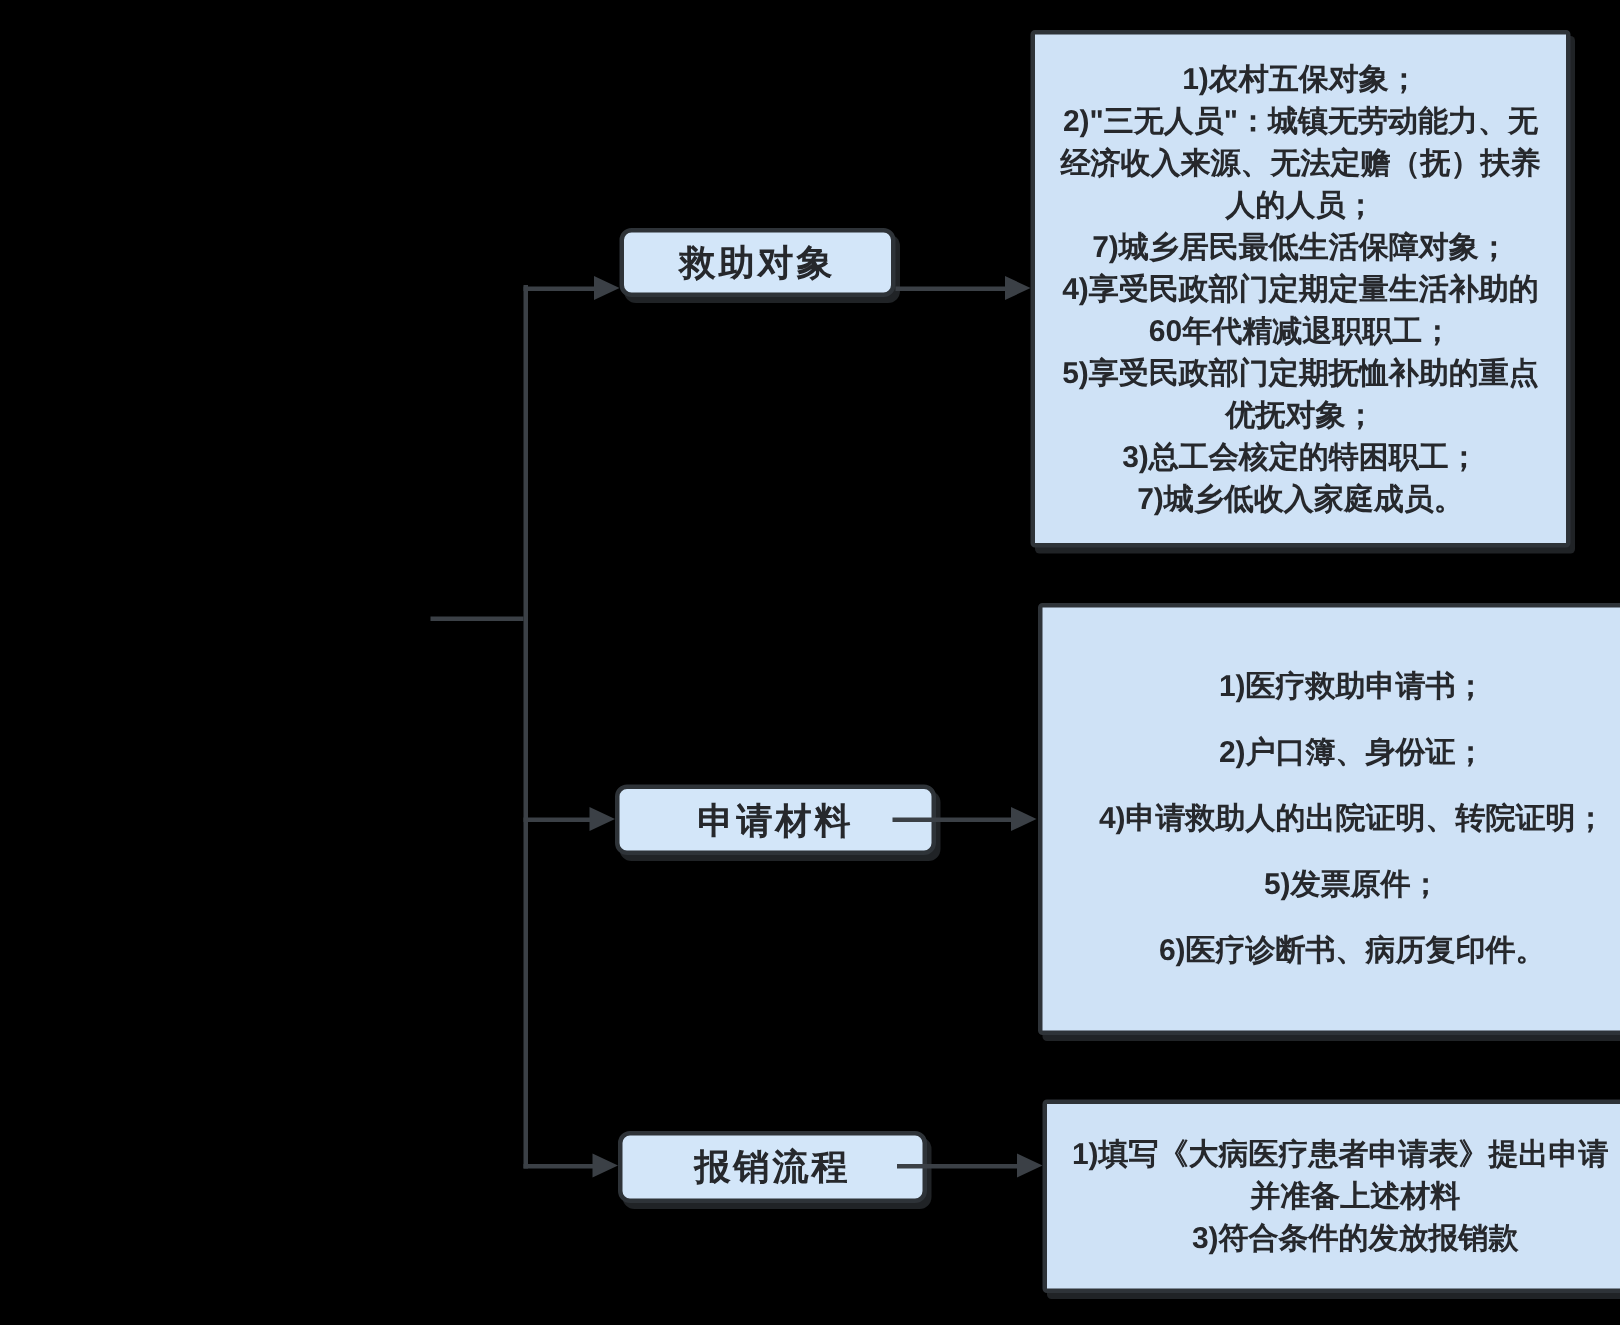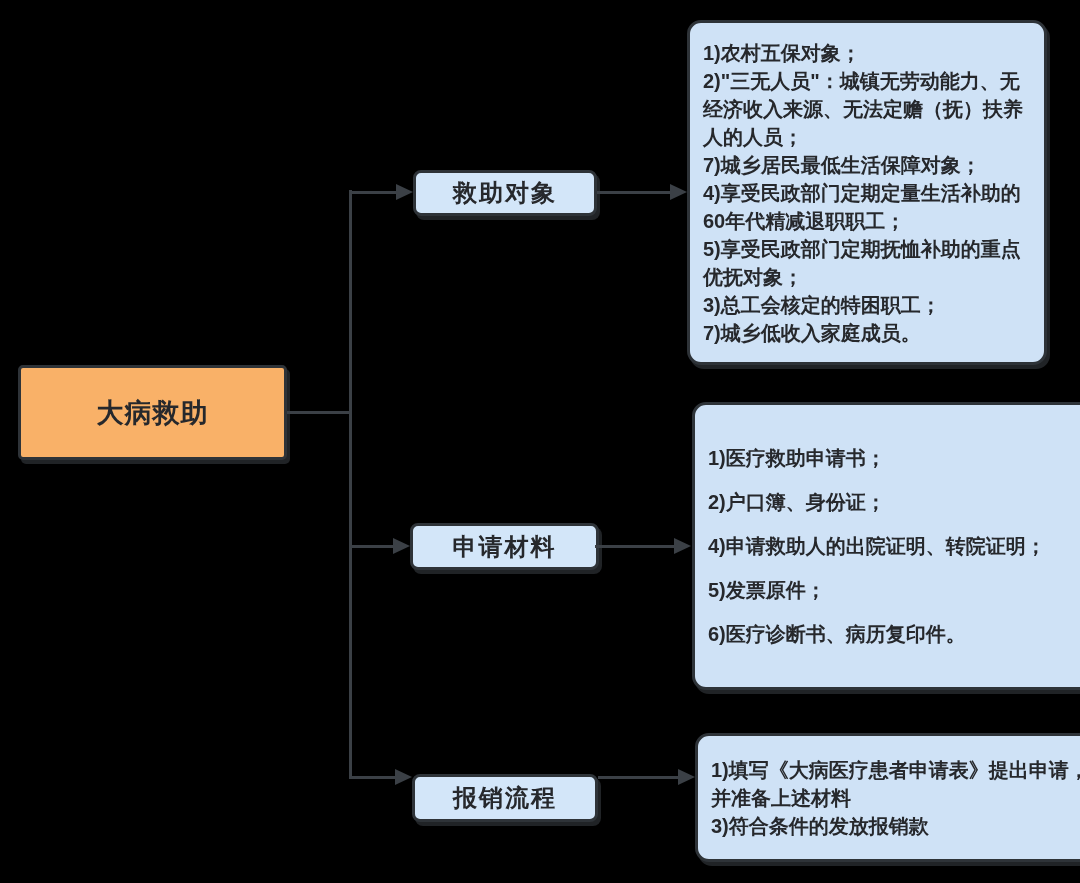--- a/index.html
+++ b/index.html
@@ -40,24 +40,25 @@
     letter-spacing: 1px;
   }
   .node.mid { font-size: 24px; letter-spacing: 2px; }
   .panel {
     position: absolute;
     display: flex;
     flex-direction: column;
     justify-content: center;
     background: var(--panel-fill);
     border: 3px solid var(--border);
-    border-radius: 14px;
+    border-radius: 3px;
     padding: 6px 13px;
     color: var(--text);
     box-shadow: 3px 4px 0 #202326;
+    text-align: center;
   }
   .detail-line {
     font-size: 20px;
     line-height: 28px;
     font-weight: bold;
     word-break: break-all;
   }
   .line { position: absolute; background: var(--line); }
   .line.h { height: 3px; }
   .line.v { width: 3px; }
@@ -67,46 +68,43 @@
     border-top: 8.5px solid transparent;
     border-bottom: 8.5px solid transparent;
     border-left: 17px solid var(--line);
   }
 </style>
 </head>
 <body>
 
 <div class="canvas">
 
-  <div class="node root" style="left:18px; top:365px; width:269px; height:95px;">
-    <span>大病救助</span>
-  </div>
 
   <div class="line h" style="left:287px; top:411px; width:62px;"></div>
 
   <div class="line v" style="left:349px; top:190px; height:589px;"></div>
 
   <div class="line h" style="left:349px; top:191px; width:48px;"></div>
   <div class="arrowhead" style="left:396px; top:184px;"></div>
 
   <div class="line h" style="left:349px; top:545px; width:45px;"></div>
   <div class="arrowhead" style="left:393px; top:538px;"></div>
 
   <div class="line h" style="left:349px; top:776px; width:47px;"></div>
   <div class="arrowhead" style="left:395px; top:769px;"></div>
 
-  <div class="node mid" style="left:413px; top:170px; width:184px; height:46px;">
+  <div class="node mid" style="left:413px; top:152px; width:184px; height:46px;">
     <span>救助对象</span>
   </div>
 
-  <div class="node mid" style="left:410px; top:523px; width:189px; height:47px;">
+  <div class="node mid" style="left:410px; top:523px; width:214px; height:47px;">
     <span>申请材料</span>
   </div>
 
-  <div class="node mid" style="left:412px; top:754px; width:186px; height:48px;margin-top:20px;">
+  <div class="node mid" style="left:412px; top:754px; width:206px; height:48px;">
     <span>报销流程</span>
   </div>
 
   <div class="line h" style="left:597px; top:191px; width:74px;"></div>
   <div class="arrowhead" style="left:670px; top:184px;"></div>
 
   <div class="line h" style="left:595px; top:545px; width:80px;"></div>
   <div class="arrowhead" style="left:674px; top:538px;"></div>
 
   <div class="line h" style="left:598px; top:776px; width:81px;"></div>

